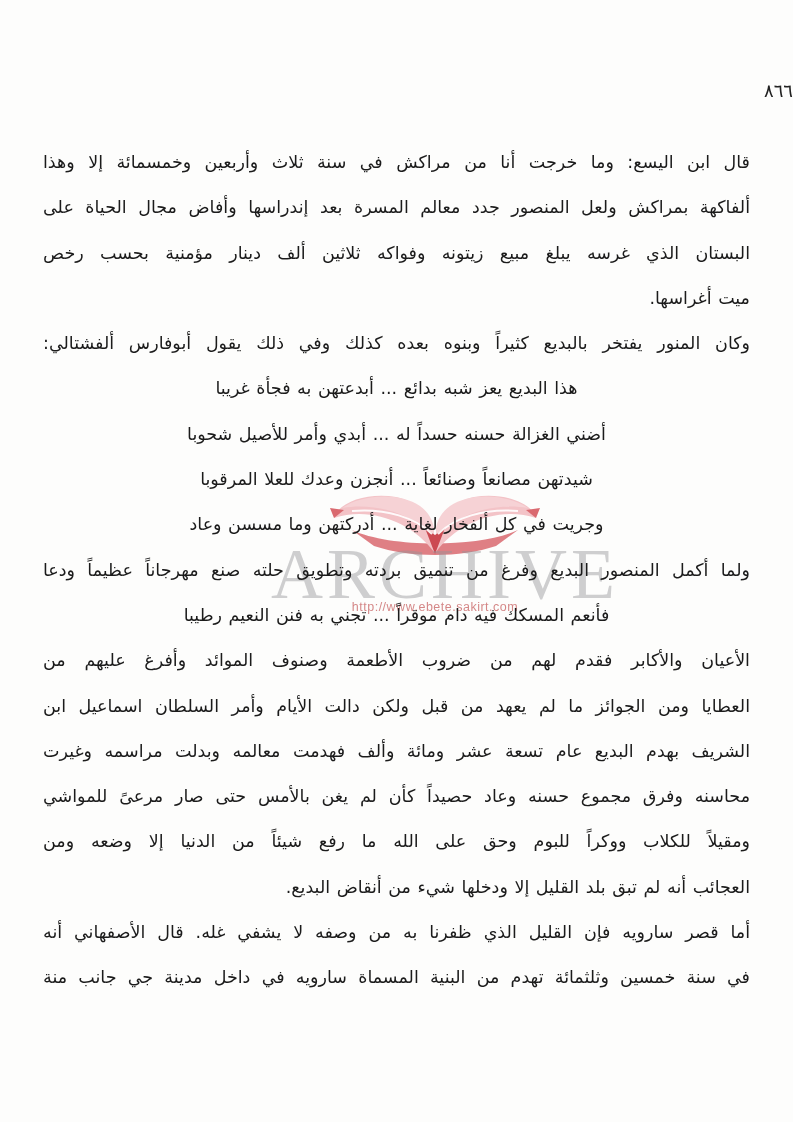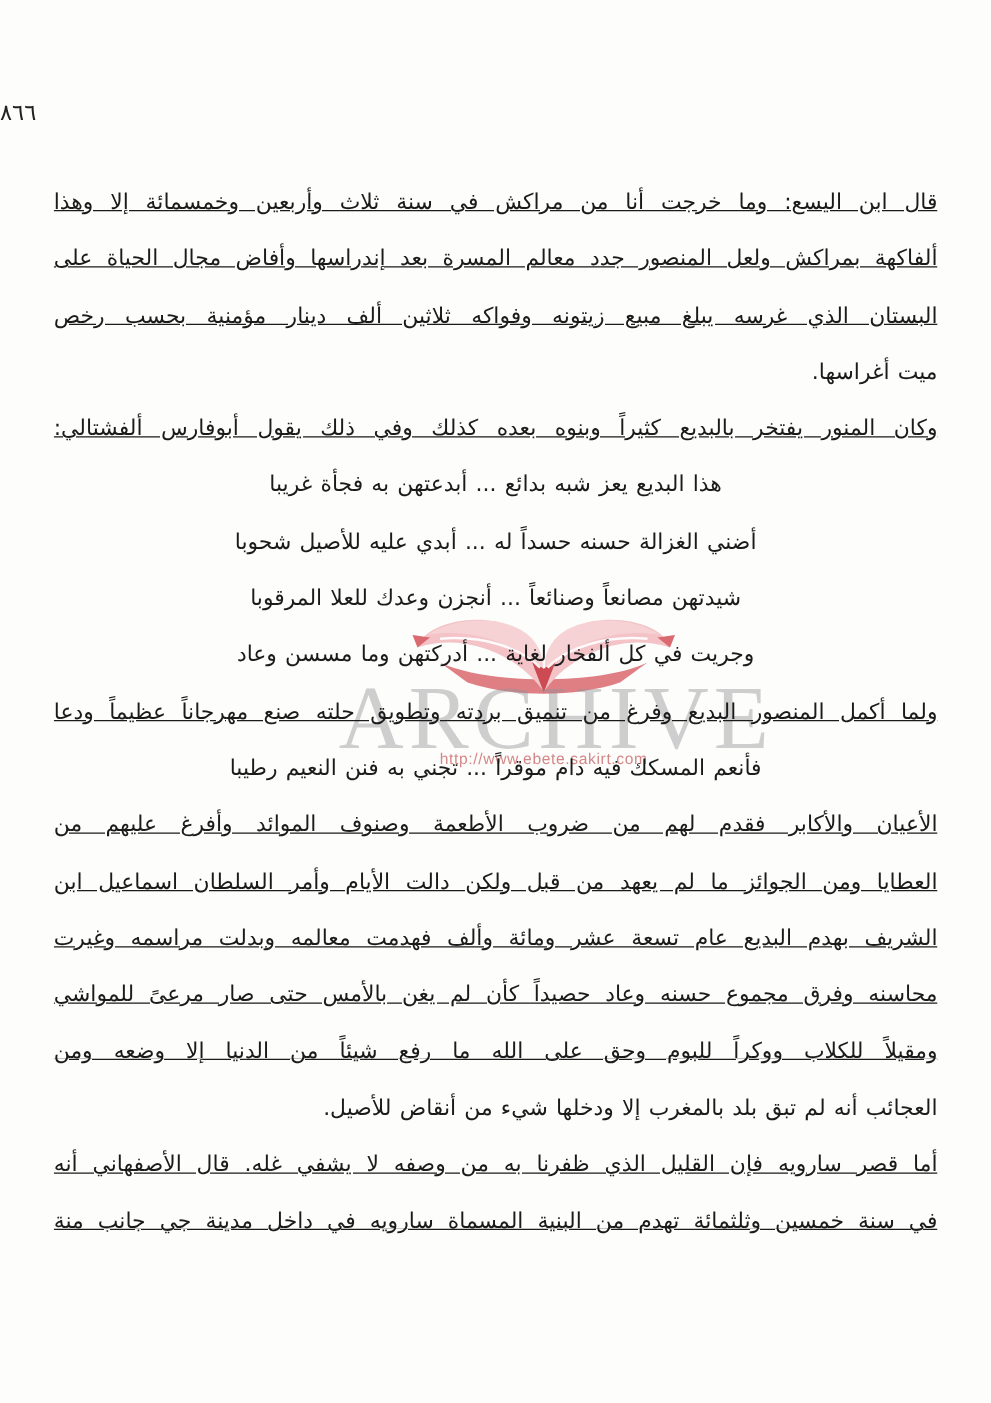--- a/index.html
+++ b/index.html
@@ -9,41 +9,41 @@
     margin:0 auto;
     background:#fdfdfc;
     overflow:hidden;
     font-family:"DejaVu Sans", sans-serif;
     color:#1b1b1b;
   }
 
   
   .page-number {
     position:absolute; top:80px; left:0; right:0;
-    text-align:left;
+    text-align:right;
     font-size:18px;
     letter-spacing:9px;
     color:#222;
   }
 
   
   .body-text {
     position:absolute;
     top:140px; right:43px; left:43px;
     direction:rtl;
     font-size:17.5px;
     z-index:2;
   }
   .line {
     line-height:45.3px;
     height:45.3px;
     overflow:hidden;
     word-spacing:1px;
   }
-  .line.align-justify { text-align:justify; text-align-last:justify;text-decoration:underline; }
+  .line.align-justify { text-align:justify; text-align-last:justify; }
   .line.align-right   { text-align:center;   text-align-last:right; }
   .line.align-center  { text-align:center;  text-align-last:center; }
 
   
   .watermark { position:absolute; inset:0; z-index:1; pointer-events:none; }
   .wm-book {
     position:absolute; top:478px; left:328px;
     width:214px; height:88px;
   }
   .wm-archive {
@@ -94,28 +94,28 @@
 
   <div class="page-number">٨٦٦</div>
 
   <div class="body-text" dir="rtl">
       <div class="line align-justify">قال ابن اليسع: وما خرجت أنا من مراكش في سنة ثلاث وأربعين وخمسمائة إلا وهذا</div>
       <div class="line align-justify">ألفاكهة بمراكش ولعل المنصور جدد معالم المسرة بعد إندراسها وأفاض مجال الحياة على</div>
       <div class="line align-justify">البستان الذي غرسه يبلغ مبيع زيتونه وفواكه ثلاثين ألف دينار مؤمنية بحسب رخص</div>
       <div class="line align-right">ميت أغراسها.</div>
       <div class="line align-justify">وكان المنور يفتخر بالبديع كثيراً وبنوه بعده كذلك وفي ذلك يقول أبوفارس ألفشتالي:</div>
       <div class="line align-center">هذا البديع يعز شبه بدائع ... أبدعتهن به فجأة غريبا</div>
-      <div class="line align-center">أضني الغزالة حسنه حسداً له ... أبدي عليه للأصيل شحوبا</div>
+      <div class="line align-center">أضني الغزالة حسنه حسداً له ... أبدي وأمر للأصيل شحوبا</div>
       <div class="line align-center">شيدتهن مصانعاً وصنائعاً ... أنجزن وعدك للعلا المرقوبا</div>
       <div class="line align-center">وجريت في كل ألفخار لغاية ... أدركتهن وما مسسن وعاد</div>
       <div class="line align-justify">ولما أكمل المنصور البديع وفرغ من تنميق بردته وتطويق حلته صنع مهرجاناً عظيماً ودعا</div>
       <div class="line align-center">فأنعم المسكك فيه دام موقراً ... تجني به فنن النعيم رطيبا</div>
       <div class="line align-justify">الأعيان والأكابر فقدم لهم من ضروب الأطعمة وصنوف الموائد وأفرغ عليهم من</div>
       <div class="line align-justify">العطايا ومن الجوائز ما لم يعهد من قبل ولكن دالت الأيام وأمر السلطان اسماعيل ابن</div>
       <div class="line align-justify">الشريف بهدم البديع عام تسعة عشر ومائة وألف فهدمت معالمه وبدلت مراسمه وغيرت</div>
       <div class="line align-justify">محاسنه وفرق مجموع حسنه وعاد حصيداً كأن لم يغن بالأمس حتى صار مرعىً للمواشي</div>
       <div class="line align-justify">ومقيلاً للكلاب ووكراً للبوم وحق على الله ما رفع شيئاً من الدنيا إلا وضعه ومن</div>
-      <div class="line align-right">العجائب أنه لم تبق بلد بالمغرب إلا ودخلها شيء من أنقاض للأصيل.</div>
+      <div class="line align-right">العجائب أنه لم تبق بلد القليل إلا ودخلها شيء من أنقاض البديع.</div>
       <div class="line align-justify">أما قصر سارويه فإن القليل الذي ظفرنا به من وصفه لا يشفي غله. قال الأصفهاني أنه</div>
       <div class="line align-justify">في سنة خمسين وثلثمائة تهدم من البنية المسماة سارويه في داخل مدينة جي جانب منة</div>
     </div>
 
 </div>
 
 </body></html>

